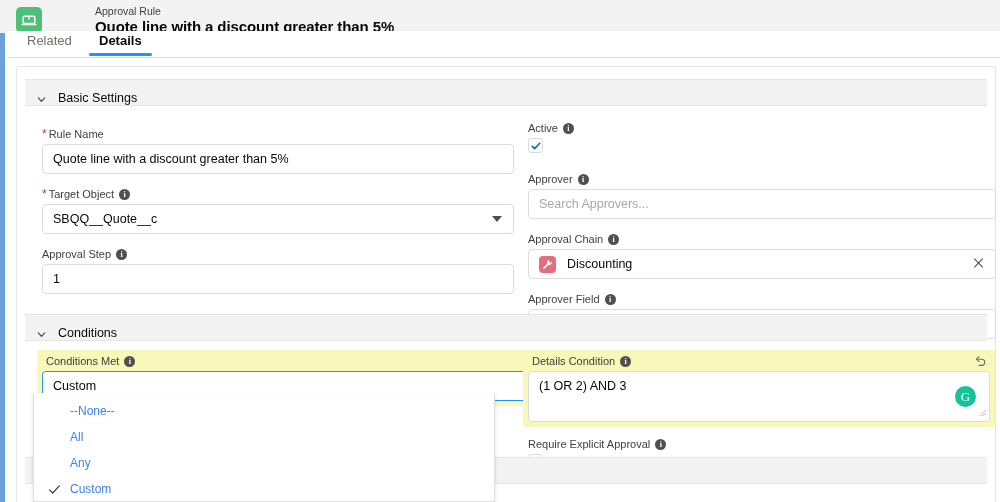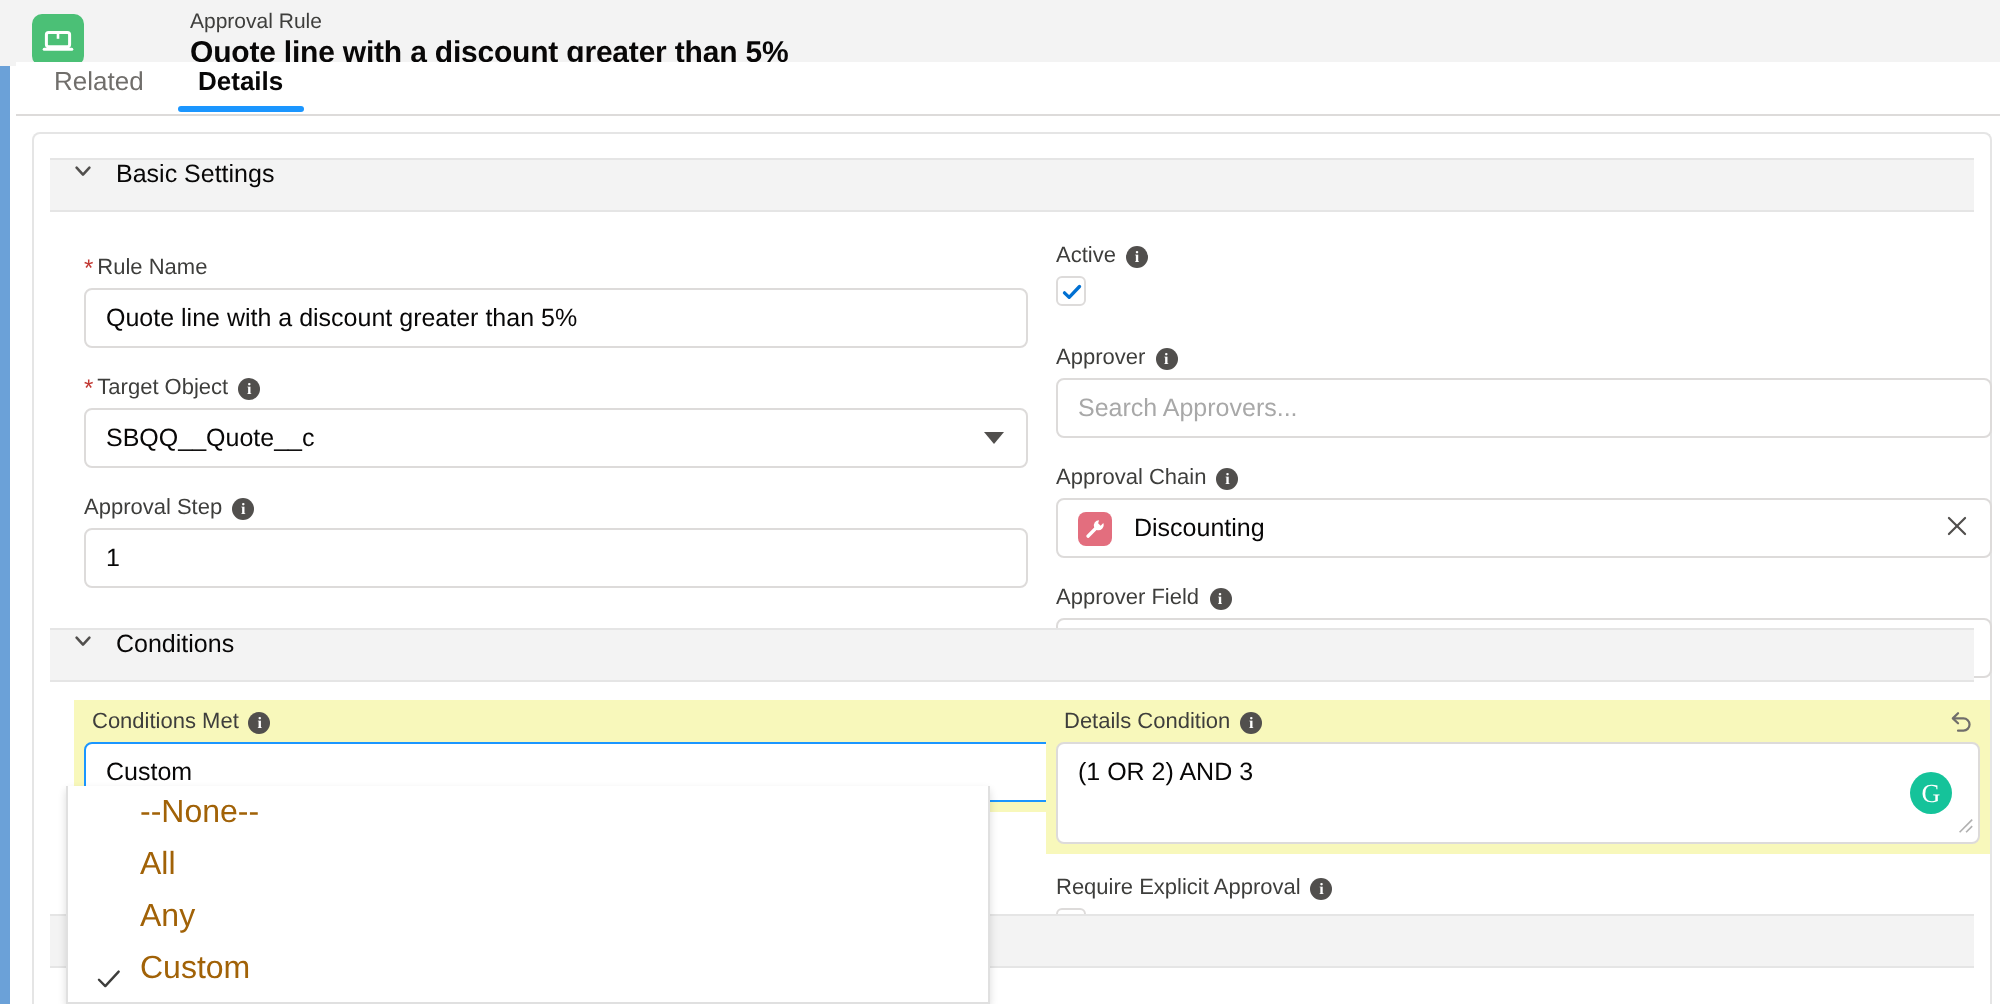--- a/index.html
+++ b/index.html
@@ -67,21 +67,21 @@
     background:#ffffff;
     border:1px solid #e5e5e5;
     border-bottom:none;
     border-radius:4px 4px 0 0;
   }
 
   
   .section-head {
     height:27px; background:#f3f3f3;
     border-top:1px solid #e5e5e5; border-bottom:1px solid #e5e5e5;
-    display:flex; align-items:flex-start; padding-left:11px;
+    display:flex; align-items:flex-end; padding-left:11px;
     font-size:12.5px; color:#080707;
     cursor:pointer;
   }
   .section-head .chev { margin-right:11px; display:flex; align-items:center; }
   .section-head .sect-label { font-size:12.5px; }
 
   .section-basic { position:absolute; left:8px; top:12px; width:962px; }
   .section-conditions { position:absolute; left:8px; top:247px; width:962px; }
   .section-bottom { position:absolute; left:8px; top:390px; width:962px; }
 
@@ -168,22 +168,22 @@
   
   .dropdown {
     position:absolute; left:33px; top:393px; width:462px; height:109px;
     background:#ffffff;
     border:1px solid #e0e0e0; border-top:none;
     box-shadow:0 2px 4px rgba(0,0,0,.14);
     z-index:40;
     padding-top:5px;
   }
   .dd-item {
-    height:26px; display:flex; 
-    font-size:16px; color:#a16207;
+    height:26px; display:flex; align-items:center;
+    font-size:12px; color:#3b82f6;
     padding-left:14px; cursor:pointer;
   }
   .dd-check { width:22px; flex:0 0 auto; display:flex; align-items:center; }
   .dd-label { }
 </style>
 </head>
 <body>
 
 <div class="page-header">
   <div class="header-icon">

